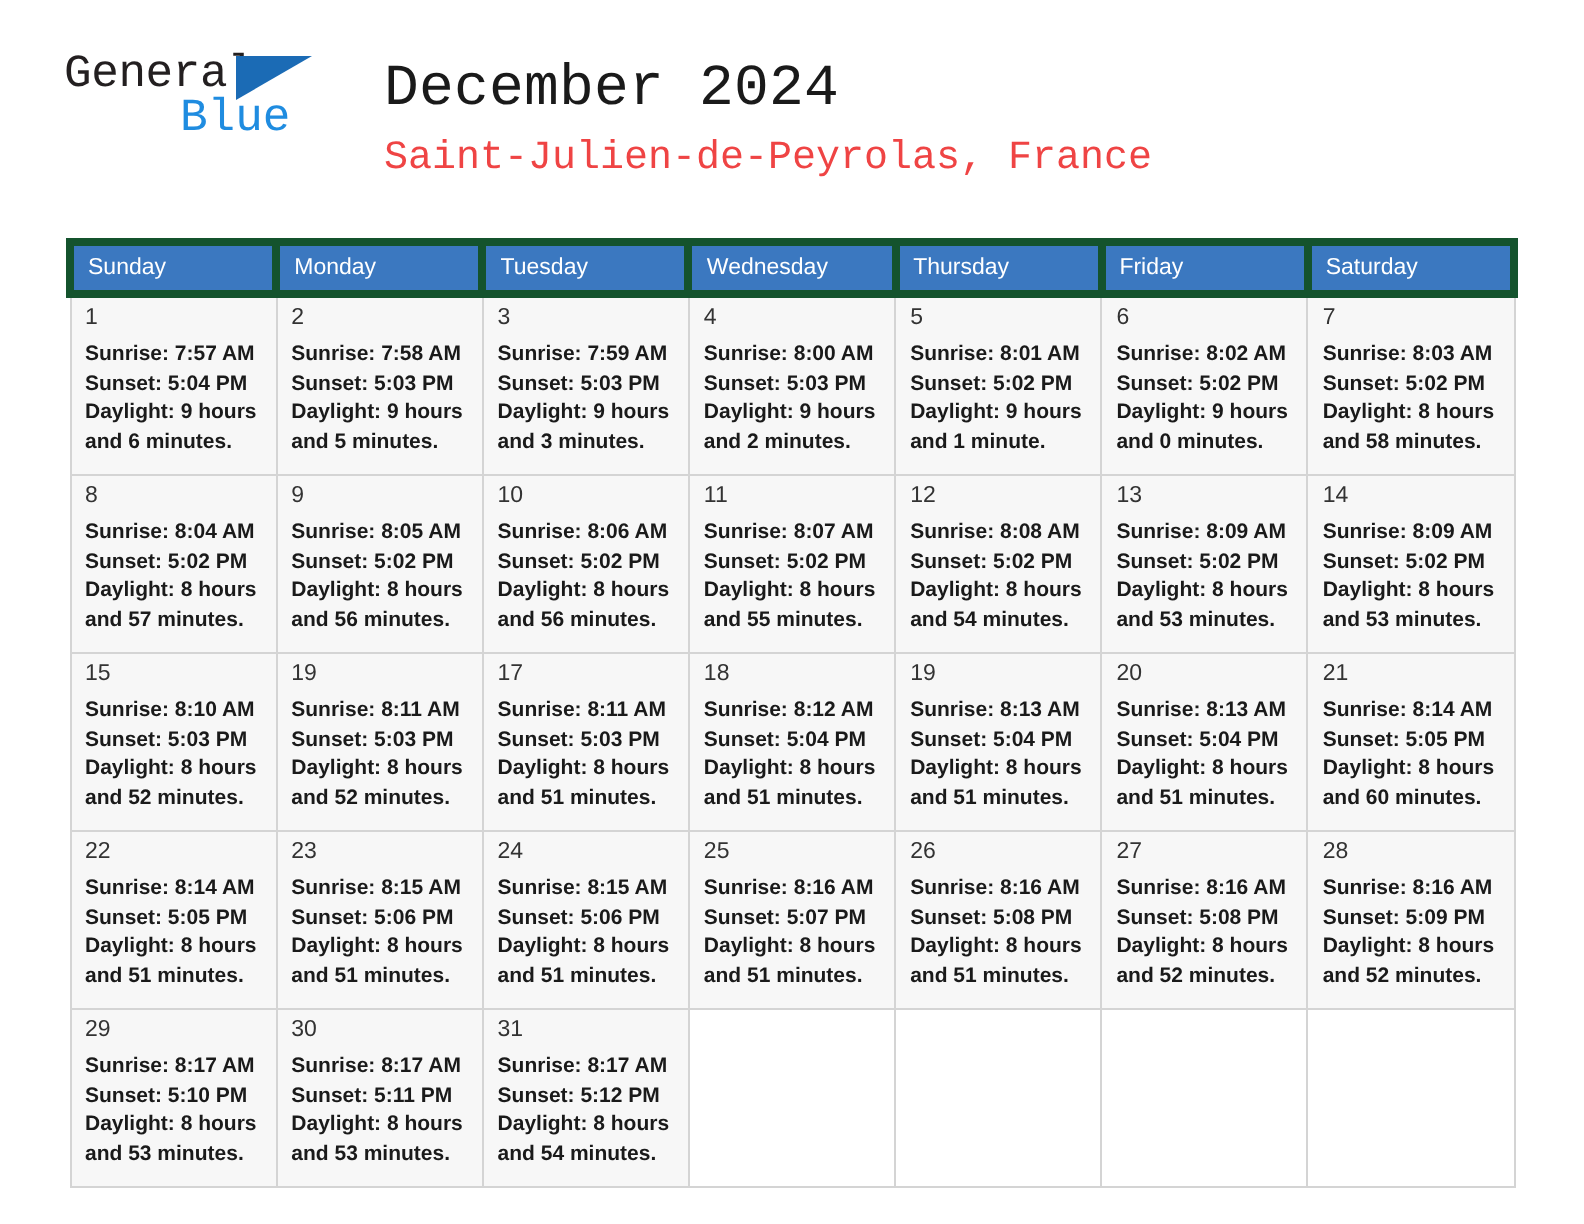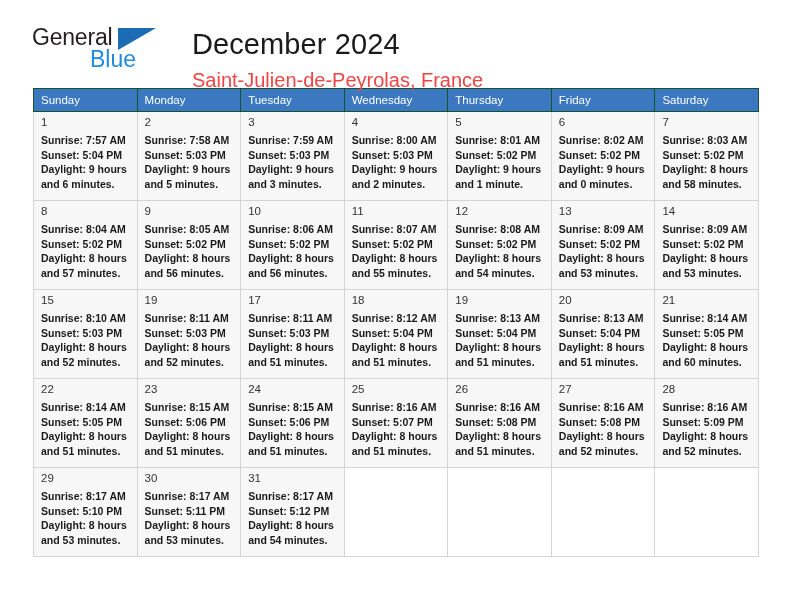--- a/index.html
+++ b/index.html
@@ -22,21 +22,22 @@
     box-sizing: border-box;
   }
 
   
   .header {
     display: flex;
     align-items: flex-start;
     justify-content: space-between;
     padding: 26px 34px 0 32px;
     box-sizing: border-box;
-    height: 88px;
+    height: 119px;
+    font-family: Liberation Mono, monospace;
   }
   .brand {
     position: relative;
     width: 160px;
     height: 52px;
     flex: 0 0 auto;
   }
   .brand-general {
     font-size: 23px;
     color: #231f20;
@@ -89,21 +90,21 @@
     width: 726px;
     table-layout: fixed;
   }
   .calendar th {
     background: #3b78c0;
     color: #ffffff;
     font-size: 11.5px;
     font-weight: normal;
     text-align: left;
     padding: 5px 0 5px 7px;
-    border: 1px solid #14532d;
+    border: 4px solid #14532d;
     height: 11px;
   }
   .calendar td {
     vertical-align: top;
     border: 1px solid #d4d4d4;
     padding: 0;
     height: 88px;
     background: #ffffff;
   }
   .calendar tr.shaded td {

